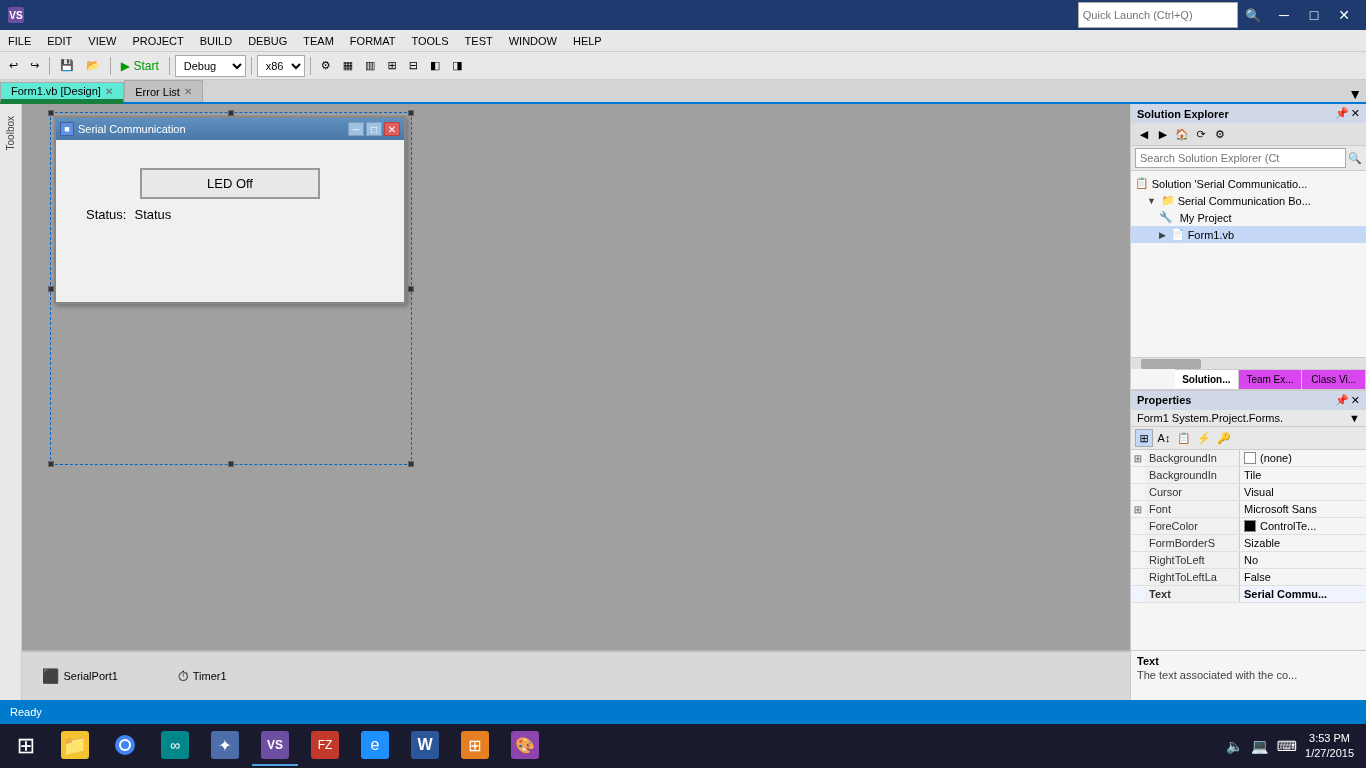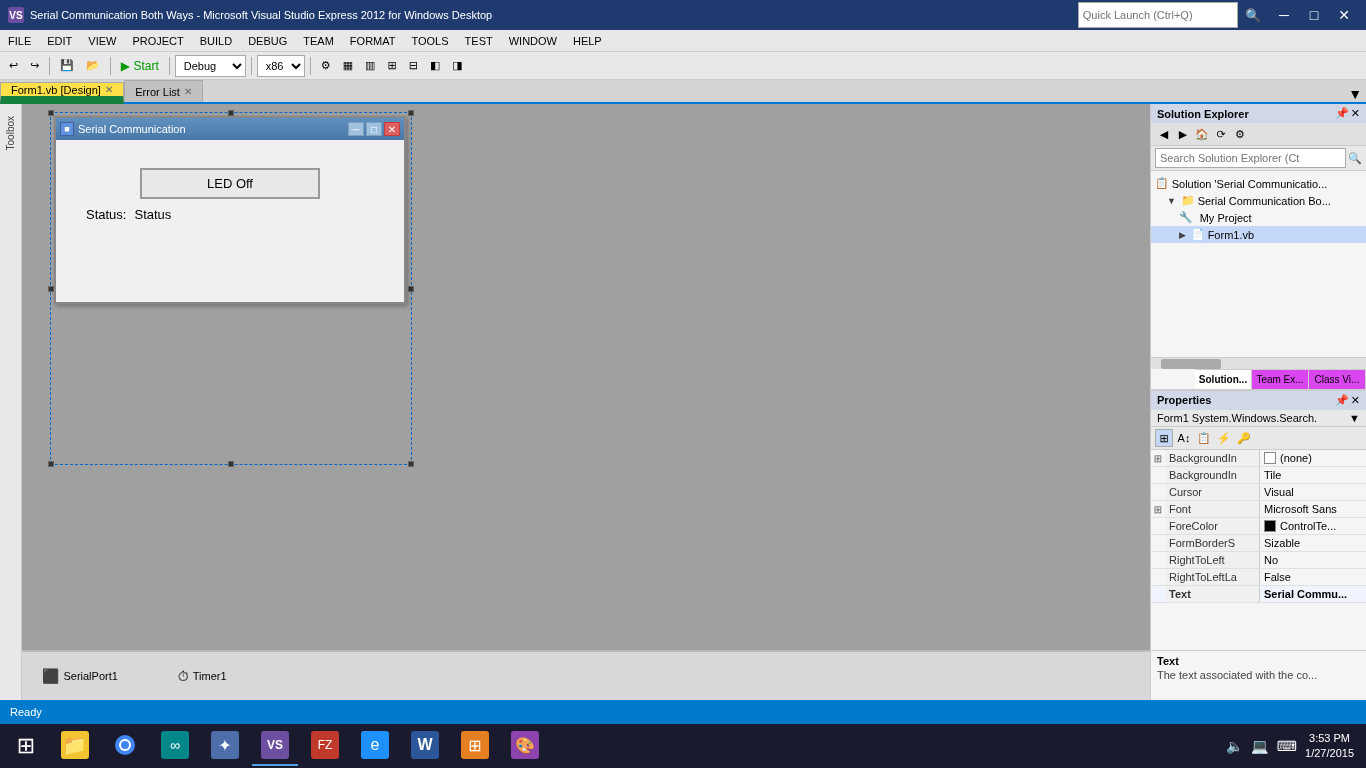--- a/index.html
+++ b/index.html
@@ -18,21 +18,21 @@
     
     #toolbar { background: #e8e8e8; height: 28px; display: flex; align-items: center; border-bottom: 1px solid #ccc; padding: 0 4px; gap: 2px; }
     .toolbar-btn { background: transparent; border: 1px solid transparent; padding: 2px 4px; cursor: pointer; font-size: 11px; height: 22px; display: flex; align-items: center; }
     .toolbar-sep { width: 1px; height: 18px; background: #aaa; margin: 0 3px; }
     .toolbar-dropdown { background: #fff; border: 1px solid #aaa; padding: 1px 4px; font-size: 11px; height: 22px; }
     .quick-launch { background: white; border: 1px solid #aaa; height: 20px; width: 160px; font-size: 11px; padding: 12px 4px; }
 
     
     #tab-bar { background: #d4d4d4; height: 24px; display: flex; align-items: flex-end; border-bottom: 2px solid #0078d7; }
     .tab { background: #c0c0c0; border: 1px solid #aaa; border-bottom: none; padding: 3px 10px; font-size: 11px; cursor: pointer; display: flex; align-items: center; gap: 4px; height: 22px; }
-    .tab.active { background: #fde047; border-bottom: 8px solid #15803d; margin-bottom: -2px; }
+    .tab.active { background: #5eead4; border-bottom: 5px solid #15803d; margin-bottom: -2px; }
     .tab-close { font-size: 10px; cursor: pointer; color: #666; }
 
     
     #main-layout { display: flex; height: calc(768px - 30px - 22px - 28px - 24px - 24px - 44px); }
 
     
     #left-strip { width: 22px; background: #e8e8e8; border-right: 1px solid #ccc; display: flex; flex-direction: column; align-items: center; padding-top: 4px; }
     #left-strip .strip-label { writing-mode: vertical-rl; transform: rotate(180deg); font-size: 10px; color: #444; cursor: pointer; padding: 8px 2px; }
 
     
@@ -44,21 +44,21 @@
     #form-titlebar .form-win-controls span { width: 16px; height: 14px; display: flex; align-items: center; justify-content: center; font-size: 10px; cursor: pointer; border: 1px solid #80a0c0; background: #a0c0e0; }
     #form-body { padding: 20px; background: #f0f0f0; }
     .form-btn { display: block; width: 180px; margin: 8px auto; background: #e8e8e8; border: 2px solid #999; padding: 6px 0; text-align: center; font-size: 13px; cursor: pointer; }
     #status-row { display: flex; margin-top: 0; padding-left: 10px; font-size: 13px; gap: 8px; }
 
     
     #component-tray { background: #d8d8d8; border-top: 2px solid #bbb; height: 50px; display: flex; align-items: center; padding: 0 20px; gap: 40px; font-size: 11px; }
     .component-item { display: flex; align-items: center; gap: 4px; cursor: pointer; }
 
     
-    #right-panel { width: 216px; background: #f5f5f5; border-left: 1px solid #ccc; display: flex; flex-direction: column; }
+    #right-panel { width: 236px; background: #f5f5f5; border-left: 1px solid #ccc; display: flex; flex-direction: column; }
     #solution-explorer { flex: 1; border-bottom: 1px solid #ccc; }
     #se-header { background: #d0d8e8; padding: 3px 6px; font-size: 11px; font-weight: bold; display: flex; justify-content: space-between; align-items: center; }
     #se-toolbar { display: flex; align-items: center; padding: 2px 4px; background: #e0e0e0; border-bottom: 1px solid #ccc; gap: 2px; }
     #se-toolbar button { background: transparent; border: 1px solid transparent; width: 18px; height: 18px; cursor: pointer; font-size: 11px; display: flex; align-items: center; justify-content: center; }
     #se-search { width: 100%; background: white; border: 1px solid #aaa; font-size: 11px; padding: 2px 4px; height: 20px; }
     #se-tree { padding: 4px 0; font-size: 11px; }
     .tree-item { padding: 2px 4px; cursor: pointer; display: flex; align-items: center; gap: 3px; }
     .tree-item.selected { background: #c5d8f7; }
     .tree-indent1 { padding-left: 16px; }
     .tree-indent2 { padding-left: 28px; }
@@ -106,21 +106,20 @@
 
     
     .vs-icon { width: 16px; height: 16px; background: #6c4fa0; color: white; font-size: 10px; font-weight: bold; display: flex; align-items: center; justify-content: center; border-radius: 2px; }
   </style>
 </head>
 <body>
 
 <div id="title-bar">
   <div class="title-left">
     <div class="vs-icon">VS</div>
-    <span>Serial Communication Both Ways - Microsoft Visual Studio Express 2012 for Windows Desktop</span>
   </div>
   <div style="display:flex; align-items:center; gap:8px;">
     <input class="quick-launch" placeholder="Quick Launch (Ctrl+Q)" style="">
     <span style="color:white; font-size:13px;">🔍</span>
     <div class="win-controls">
       <button>─</button>
       <button>□</button>
       <button>✕</button>
     </div>
   </div>
@@ -293,21 +292,21 @@
 
     <div id="properties-panel">
       <div id="prop-header">
         <span>Properties</span>
         <div style="display:flex; gap:2px;">
           <button style="background:transparent; border:none; cursor:pointer; font-size:11px;">📌</button>
           <button style="background:transparent; border:none; cursor:pointer; font-size:11px;">✕</button>
         </div>
       </div>
       <div id="prop-object" style="background:#e8e8e8; padding:2px 6px; font-size:11px; border-bottom:1px solid #ccc; display:flex; align-items:center; justify-content:space-between;">
-        <span>Form1  System.Windows.Search.</span>
+        <span>Form1  System.Project.Forms.</span>
         <span>▼</span>
       </div>
       <div id="prop-toolbar" style="display:flex; align-items:center; padding:2px 4px; background:#e8e8e8; border-bottom:1px solid #ccc; gap:2px;">
         <button class="active" style="background:#c5d8f7; border:1px solid #aaa; width:18px; height:18px; cursor:pointer; font-size:11px; display:flex; align-items:center; justify-content:center;">⊞</button>
         <button style="background:transparent; border:1px solid transparent; width:18px; height:18px; cursor:pointer; font-size:11px; display:flex; align-items:center; justify-content:center;">A↕</button>
         <button style="background:transparent; border:1px solid transparent; width:18px; height:18px; cursor:pointer; font-size:11px; display:flex; align-items:center; justify-content:center;">📋</button>
         <button style="background:transparent; border:1px solid transparent; width:18px; height:18px; cursor:pointer; font-size:11px; display:flex; align-items:center; justify-content:center;">⚡</button>
         <button style="background:transparent; border:1px solid transparent; width:18px; height:18px; cursor:pointer; font-size:11px; display:flex; align-items:center; justify-content:center;">🔑</button>
       </div>
       <div id="prop-table" style="flex:1; overflow-y:auto; font-size:11px;">

